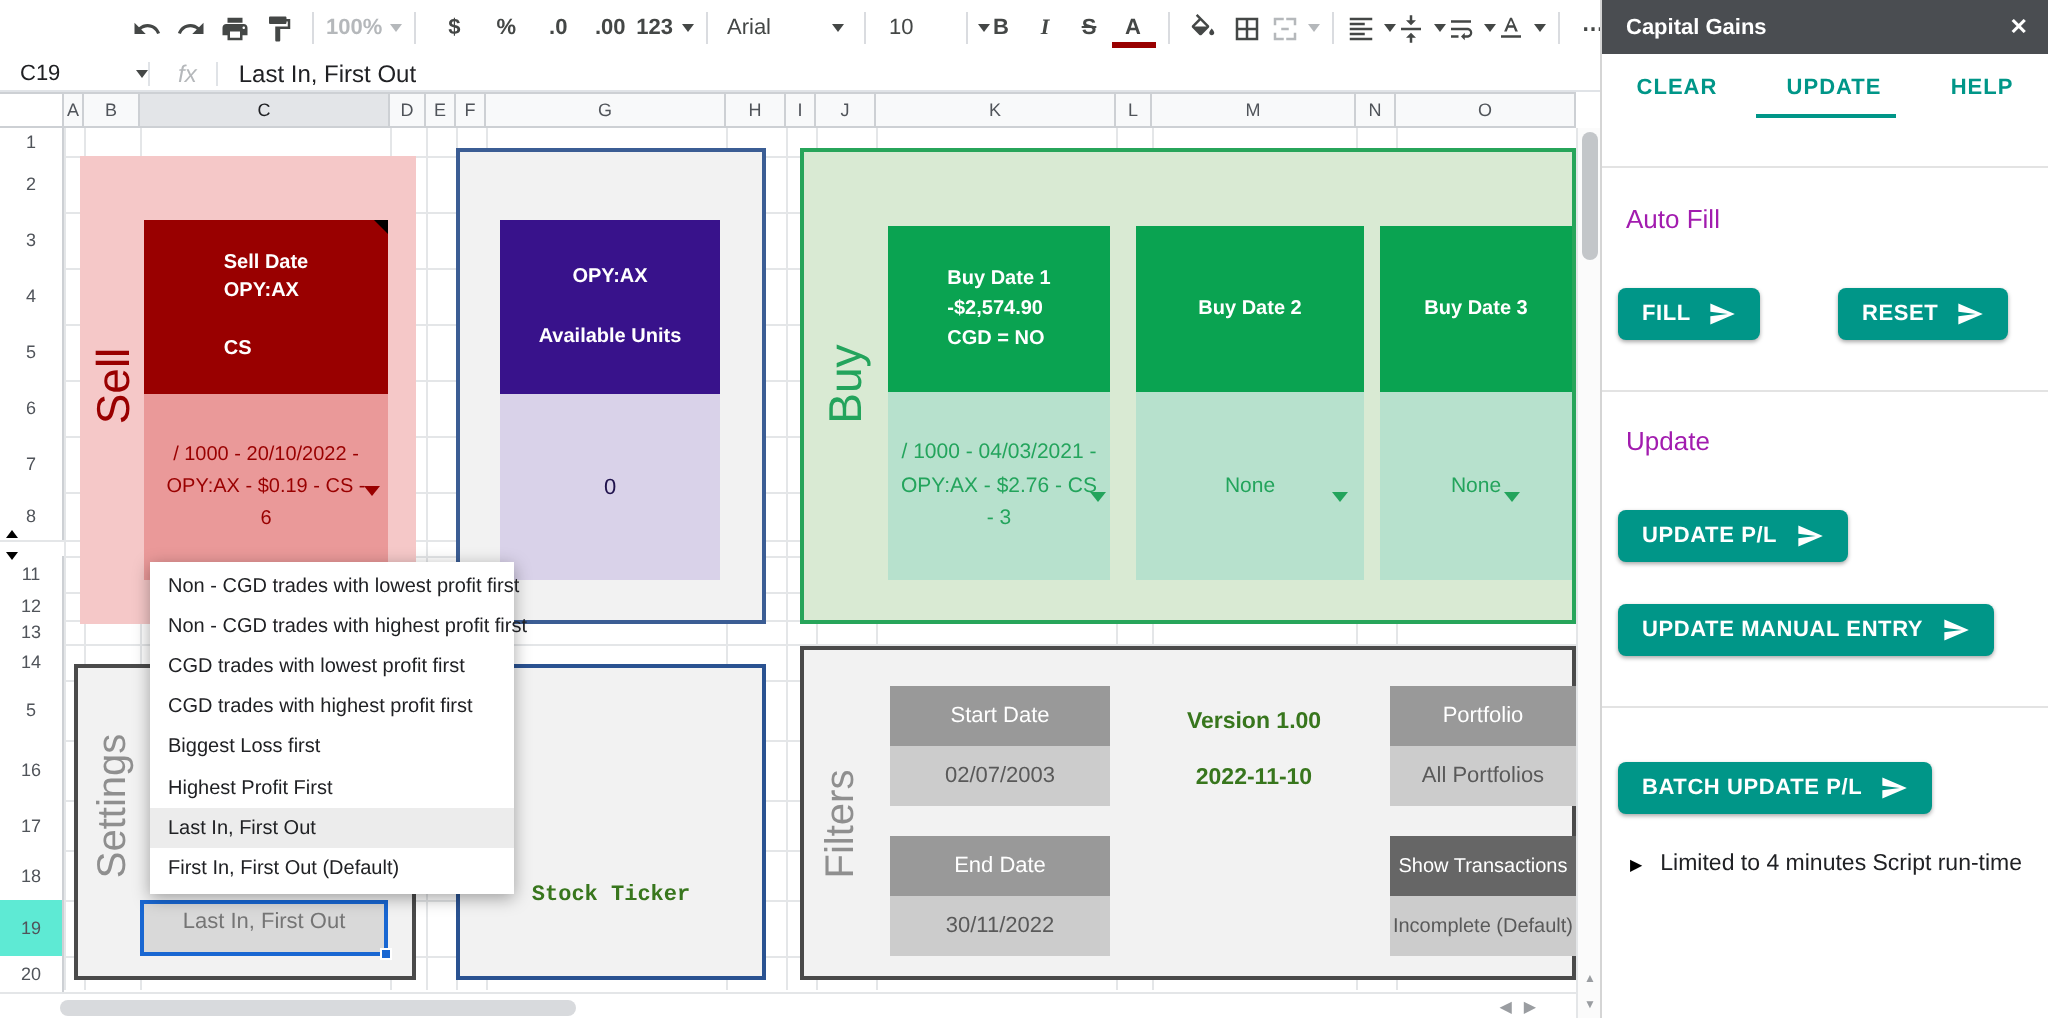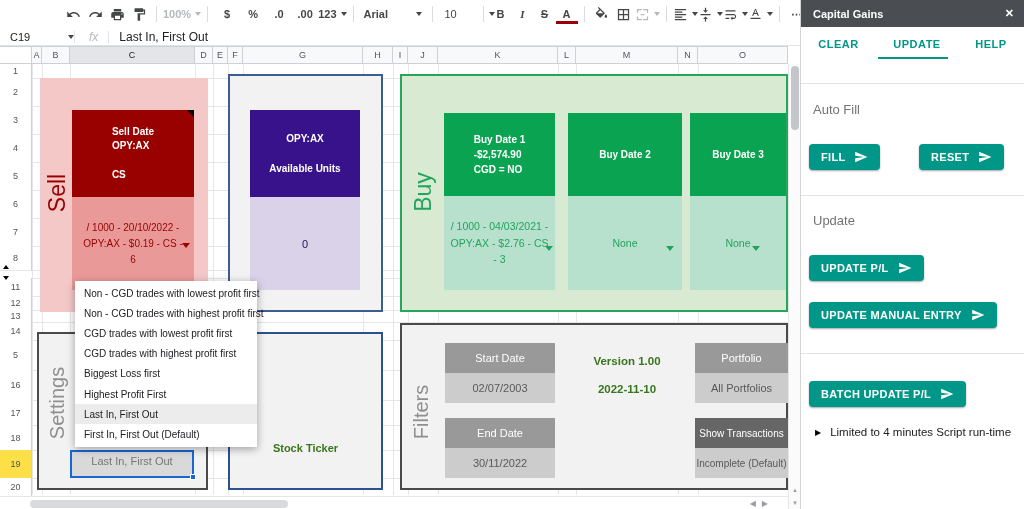--- a/index.html
+++ b/index.html
@@ -21,21 +21,21 @@
   #namebox { width:74px; padding-left:10px; display:flex; align-items:center; justify-content:space-between; }
   #fxlbl { color:#b5b8bb; font-style:italic; font-size:12px; margin:0 10px 0 14px; }
   #fval { font-size:12px; }
   .vsep { width:1px; height:12px; background:#e0e3e7; }
   
   .colcell { position:absolute; top:46px; height:18px; background:#f8f9fa; border-right:1px solid #cdd0d4; border-top:1px solid #cdd0d4; border-bottom:1px solid #cdd0d4; font-size:9px; color:#50545a; display:flex; align-items:center; justify-content:center; }
   .colcell.sel { background:#e3e5e8; color:#202124; }
   #corner { left:0; top:46px; width:32px; height:18px; background:#fff; border:1px solid #cdd0d4; border-left:none; }
   
   .rowcell { position:absolute; left:0; width:32px; background:#fff; border-right:1px solid #cdd0d4; font-size:9px; color:#50545a; display:flex; align-items:center; justify-content:center; }
-  .rowcell.sel { background:#fde047; }
+  .rowcell.sel { background:#5eead4; }
   .hidearrow { position:absolute; left:3px; width:0; height:0; }
   #hideup { top:265px; border-left:3.5px solid transparent; border-right:3.5px solid transparent; border-bottom:4.5px solid #000; }
   #hidedn { top:276px; border-left:3.5px solid transparent; border-right:3.5px solid transparent; border-top:4.5px solid #000; }
   
   #grid { left:0; top:64px; width:788px; height:431px;
     background:
       linear-gradient(#e4e6e8,#e4e6e8) 32px 0/1px 100% no-repeat,
       linear-gradient(#e4e6e8,#e4e6e8) 42px 0/1px 100% no-repeat,
       linear-gradient(#e4e6e8,#e4e6e8) 70px 0/1px 100% no-repeat,
       linear-gradient(#e4e6e8,#e4e6e8) 195px 0/1px 100% no-repeat,
@@ -82,21 +82,21 @@
   #purpleval { left:250px; top:197px; width:110px; height:93px; background:var(--purple_light); color:#20124d; font-size:11px; display:flex; align-items:center; justify-content:center; }
   #buybox { left:400px; top:74px; width:388px; height:238px; background:var(--buy_light); border:2px solid #27a55a; }
   #buylabel { font-size:23px; color:var(--buy_text); }
   .buyhdr { position:absolute; top:113px; height:83px; background:var(--buy_dark); color:#fff; font-size:10px; font-weight:bold; text-align:left; white-space:pre-line; display:flex; align-items:center; justify-content:center; line-height:1.5; }
   .buyval { position:absolute; top:196px; height:94px; background:var(--buy_mid); color:var(--buy_text); font-size:10.5px; display:flex; align-items:center; justify-content:center; text-align:center; line-height:1.6; padding:0 6px; }
   #settingsbox { left:37px; top:332px; width:171px; height:158px; background:#f2f2f2; border:2px solid #4a4a4a; }
   #settingslabel, #filterslabel { font-size:20px; color:#8f8f8f; }
   #selcell { left:70px; top:450px; width:124px; height:28px; background:#d9d9d9; border:2px solid #1967d2; color:#757575; font-size:11px; text-align:center; padding-top:3px; }
   #selhandle { position:absolute; right:-4px; bottom:-4px; width:6px; height:6px; background:#1967d2; border:1px solid #fff; }
   #stockbox { left:228px; top:332px; width:155px; height:158px; background:#f2f2f2; border:2px solid #2a5291; color:#38761d; font-size:11px; font-weight:bold; text-align:center; }
-  #stocklabel { position:absolute; width:100%; top:108px; }
+  #stocklabel { position:absolute; width:100%; top:108px;font-family:Liberation Mono, monospace; }
   #filtersbox { left:400px; top:323px; width:388px; height:167px; background:#f2f2f2; border:2px solid #4a4a4a; }
   .fhdr { position:absolute; height:30px; background:#999999; color:#fff; font-size:11px; display:flex; align-items:center; justify-content:center; }
   .fval { position:absolute; height:30px; background:#cccccc; color:#595959; font-size:11px; display:flex; align-items:center; justify-content:center; }
   .fgreen { position:absolute; color:#38761d; font-size:11.5px; font-weight:bold; text-align:center; width:120px; }
   
   #menu { left:75px; top:281px; width:182px; height:166px; background:#fff; box-shadow:0 2px 8px rgba(0,0,0,.35); z-index:5; padding-top:2px; }
   .mitem { height:20.2px; display:flex; align-items:center; padding-left:9px; font-size:10px; color:#202124; white-space:nowrap; }
   .mitem.hl { background:#ececec; }
   
   #vscroll { left:788px; top:64px; width:12px; height:445px; background:#fbfbfb; border-left:1px solid #e4e6e8; }
@@ -106,21 +106,21 @@
   #hthumb { position:absolute; left:30px; top:3px; width:258px; height:8px; background:#d8dadd; border-radius:4px; }
   #harrows { position:absolute; right:14px; top:2px; color:#9a9da1; font-size:8px; letter-spacing:6px; }
   
   #sidebar { left:800px; top:0; width:224px; height:509px; background:#fff; border-left:1px solid #d5d5d5; }
   #sbtitle { position:absolute; left:0; top:0; width:100%; height:27px; background:#4a4d51; color:#fff; display:flex; align-items:center; justify-content:space-between; padding:0 10px 0 12px; font-size:11px; font-weight:bold; }
   #sbclose { font-size:11px; font-weight:bold; }
   #sbtabs { position:absolute; left:0; top:30px; width:100%; height:28px; display:flex; align-items:center; justify-content:space-around; }
   .sbtab { color:var(--accent); font-size:11px; font-weight:bold; letter-spacing:.5px; }
   #tabline { position:absolute; left:77px; top:57px; width:70px; height:2px; background:var(--accent); }
   .sbdivider { position:absolute; left:0; width:100%; height:1px; background:#e3e3e3; }
-  .sbheading { position:absolute; left:12px; font-size:13px; color:#737373; }
+  .sbheading { position:absolute; left:12px; font-size:13px; color:#a21caf; }
   .sbbtn { position:absolute; background:var(--accent); color:#fff; border-radius:4px; height:26px; display:flex; align-items:center; justify-content:center; font-size:11px; font-weight:bold; letter-spacing:.3px; box-shadow:0 1px 2px rgba(0,0,0,.35); padding:0 12px; }
   .sbbtn svg { width:14px; height:14px; fill:#fff; margin-left:9px; }
   #sbnote { position:absolute; left:14px; top:426px; font-size:11.5px; color:#202124; display:flex; align-items:center; }
   #sbnote .tri { font-size:8px; margin-right:9px; color:#000; }
 </style>
 </head>
 <body>
 
 <div id="stage">
 
@@ -153,21 +153,21 @@
     <span class="tsep"></span>
     <span class="tbtn num">$</span>
     <span class="tbtn num">%</span>
     <span class="tbtn num">.0</span>
     <span class="tbtn num">.00</span>
     <span class="tbtn num">
         <span>123</span>
         <span class="caret"></span>
       </span>
     <span class="tsep"></span>
-    <span class="tbtn" style="width:66px;justify-content:space-between;padding:0 4px;font-weight:bold;font-size:11px;">
+    <span class="tbtn" style="width:66px;justify-content:space-between;padding:0 4px;font-weight:normal;font-size:11px;">
         <span>Arial</span>
         <span class="caret"></span>
       </span>
     <span class="tsep"></span>
     <span class="tbtn" style="width:38px;justify-content:space-between;padding:0 6px;font-weight:normal;gap:28px;">
         <span>10</span>
         <span class="caret"></span>
       </span>
     <span class="tsep"></span>
     <span class="tbtn">B</span>

